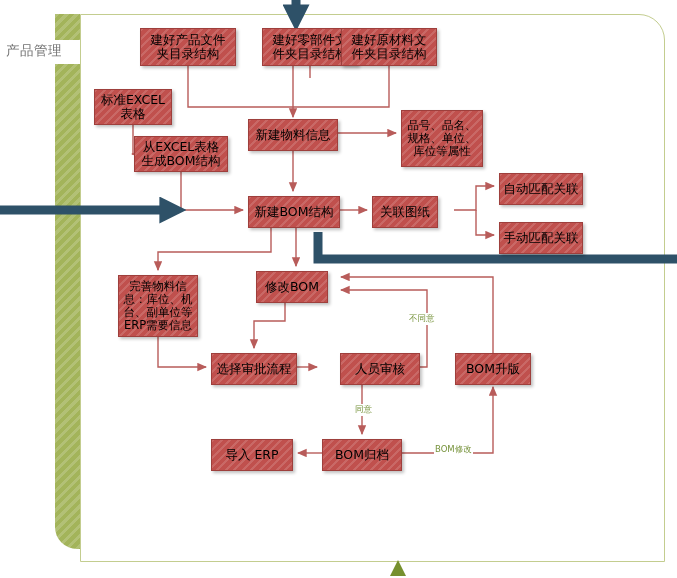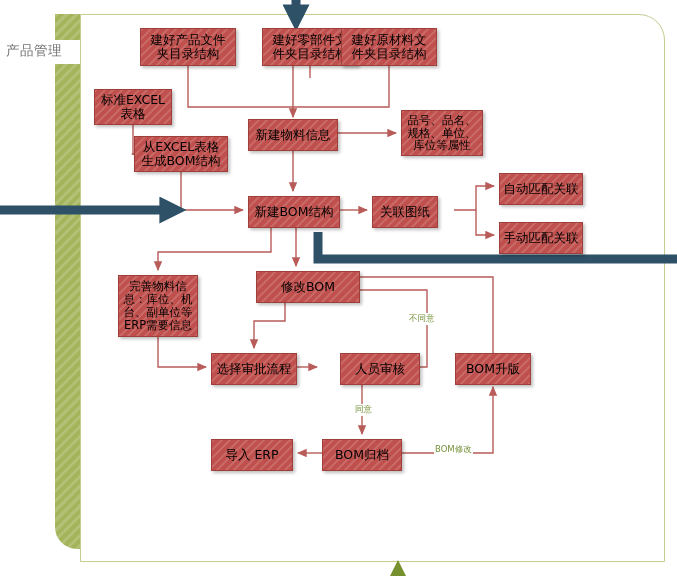--- a/index.html
+++ b/index.html
@@ -161,32 +161,32 @@
 夹目录结构</div>
       <div class="node" style="left: 262px; top: 28px; width: 96px; height: 38px;">建好零部件文
 件夹目录结构</div>
       <div class="node" style="left: 341px; top: 28px; width: 96px; height: 38px;">建好原材料文
 件夹目录结构</div>
       <div class="node" style="left: 94px; top: 89px; width: 78px; height: 36px;">标准EXCEL
 表格</div>
       <div class="node" style="left: 134px; top: 136px; width: 94px; height: 36px;">从EXCEL表格
 生成BOM结构</div>
       <div class="node" style="left: 248px; top: 119px; width: 90px; height: 28px;">新建物料信息</div>
-      <div class="node small" style="left: 401px; top: 110px; width: 82px; height: 46px;">品号、品名、
+      <div class="node small" style="left: 401px; top: 110px; width: 82px; height: 57px;">品号、品名、
 规格、单位、
 库位等属性</div>
       <div class="node" style="left: 248px; top: 196px; width: 92px; height: 28px;">新建BOM结构</div>
       <div class="node" style="left: 372px; top: 196px; width: 66px; height: 28px;">关联图纸</div>
       <div class="node" style="left: 499px; top: 173px; width: 84px; height: 26px;">自动匹配关联</div>
       <div class="node" style="left: 499px; top: 222px; width: 84px; height: 26px;">手动匹配关联</div>
       <div class="node small" style="left: 118px; top: 275px; width: 80px; height: 62px;">完善物料信
 息：库位、机
 台、副单位等
 ERP需要信息</div>
-      <div class="node" style="left: 256px; top: 271px; width: 104px; height: 30px;">修改BOM</div>
+      <div class="node" style="left: 256px; top: 271px; width: 72px; height: 30px;">修改BOM</div>
       <div class="node" style="left: 211px; top: 353px; width: 86px; height: 29px;">选择审批流程</div>
       <div class="node" style="left: 332px; top: 353px; width: 80px; height: 19px; margin-left: 8px;">人员审核</div>
       <div class="node" style="left: 455px; top: 353px; width: 76px; height: 29px;">BOM升版</div>
       <div class="node" style="left: 211px; top: 439px; width: 82px; height: 28px;">导入 ERP</div>
       <div class="node" style="left: 322px; top: 439px; width: 80px; height: 28px;">BOM归档</div>
     </div>
 
   <div id="edgelabels">
       <div class="edge-label" style="left: 408px; top: 313px;">不同意</div>
       <div class="edge-label" style="left: 354px; top: 404px;">同意</div>

